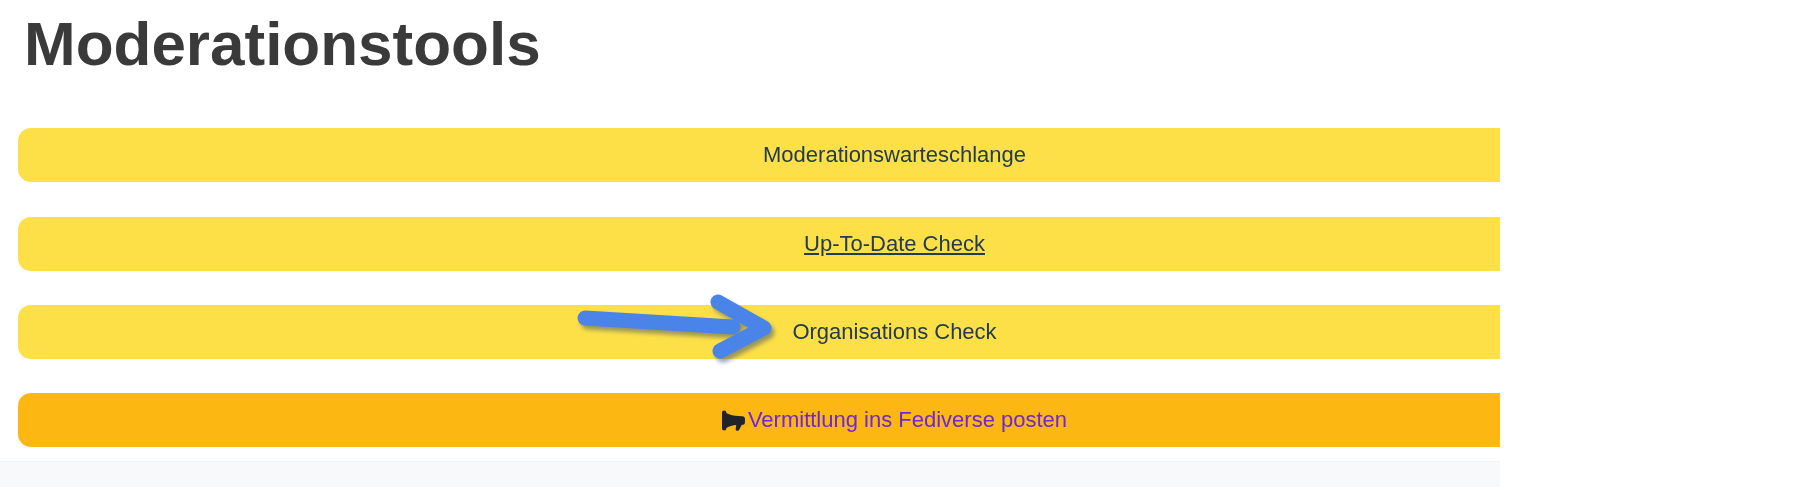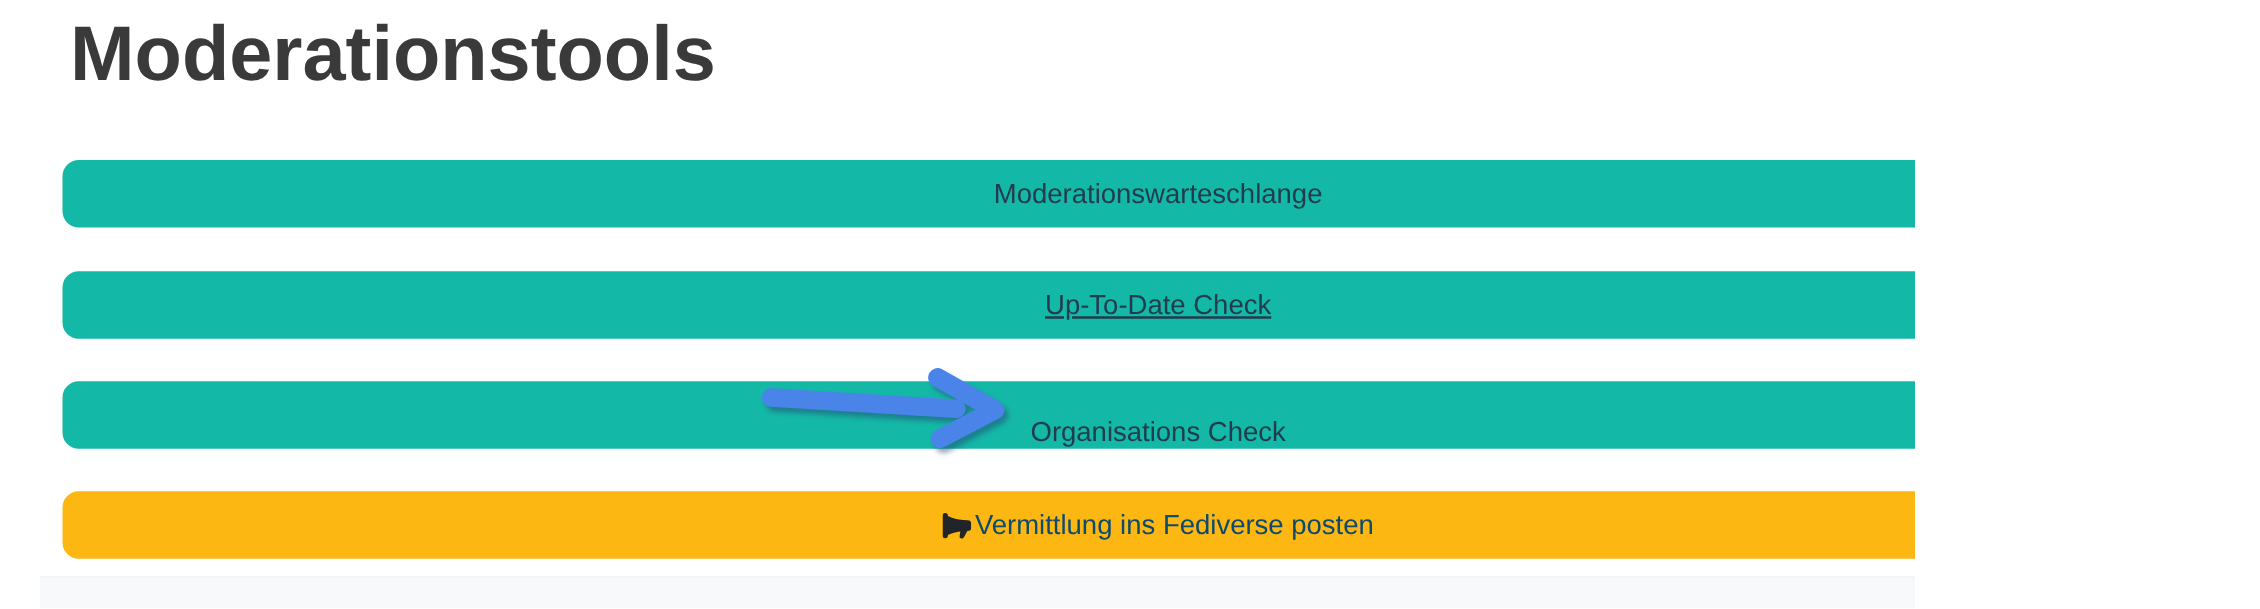--- a/index.html
+++ b/index.html
@@ -3,21 +3,20 @@
 <meta charset="utf-8">
 <style>
   html, body { margin: 0; padding: 0; background: #ffffff; }
   .canvas {
     position: relative;
     width: 1500px;
     height: 487px;
     background: #ffffff;
     overflow: hidden;
     font-family: "Liberation Sans", sans-serif;
-    margin-left: 32px;
   }
   .page-title {
     position: absolute;
     left: 24px;
     top: 4px;
     margin: 0;
     font-size: 62px;
     font-weight: 700;
     color: #3a3a3a;
     letter-spacing: 0px;
@@ -32,30 +31,30 @@
     border-radius: 13px;
     display: flex;
     align-items: center;
     justify-content: center;
     font-family: "Liberation Sans", sans-serif;
     font-size: 22px;
     cursor: pointer;
     padding: 0;
   }
   .tool-button.primary {
-    background: #14b8a6;
+    background: #fde047;
     color: #223c4f;
   }
   .tool-button.accent {
     background: #fdb712;
-    color: #0c4a6e;
+    color: #6d28d9;
   }
   .btn-1 { top: 128px; }
   .btn-2 { top: 217px; text-decoration: underline; }
-  .btn-3 { top: 305px; align-items: flex-end; }
+  .btn-3 { top: 305px; }
   .btn-4 { top: 393px; }
   .megaphone {
     width: 23px;
     height: 23px;
     margin-right: 3px;
     flex: 0 0 auto;
   }
   .annotation-arrow {
     position: absolute;
     left: 575px;

